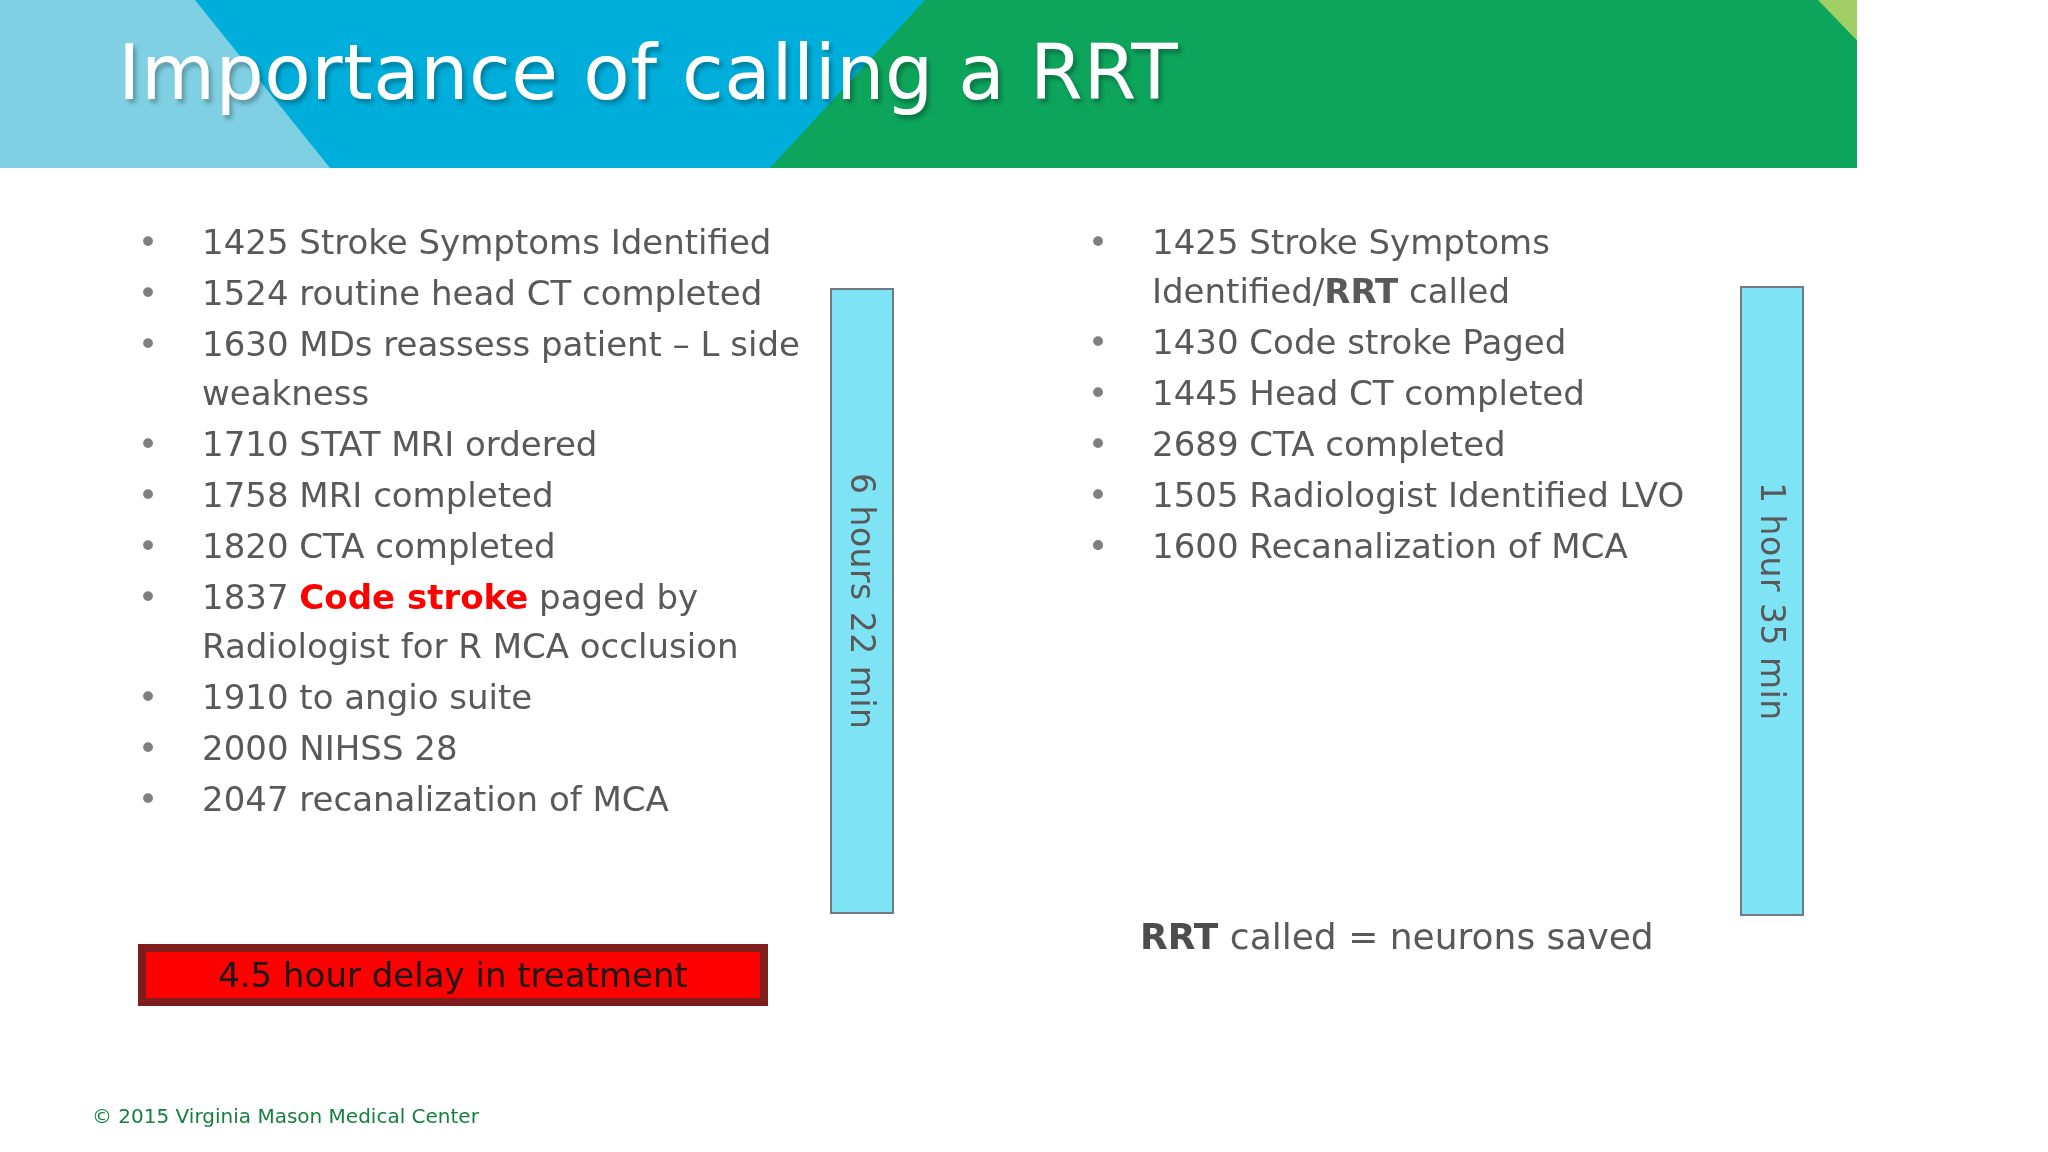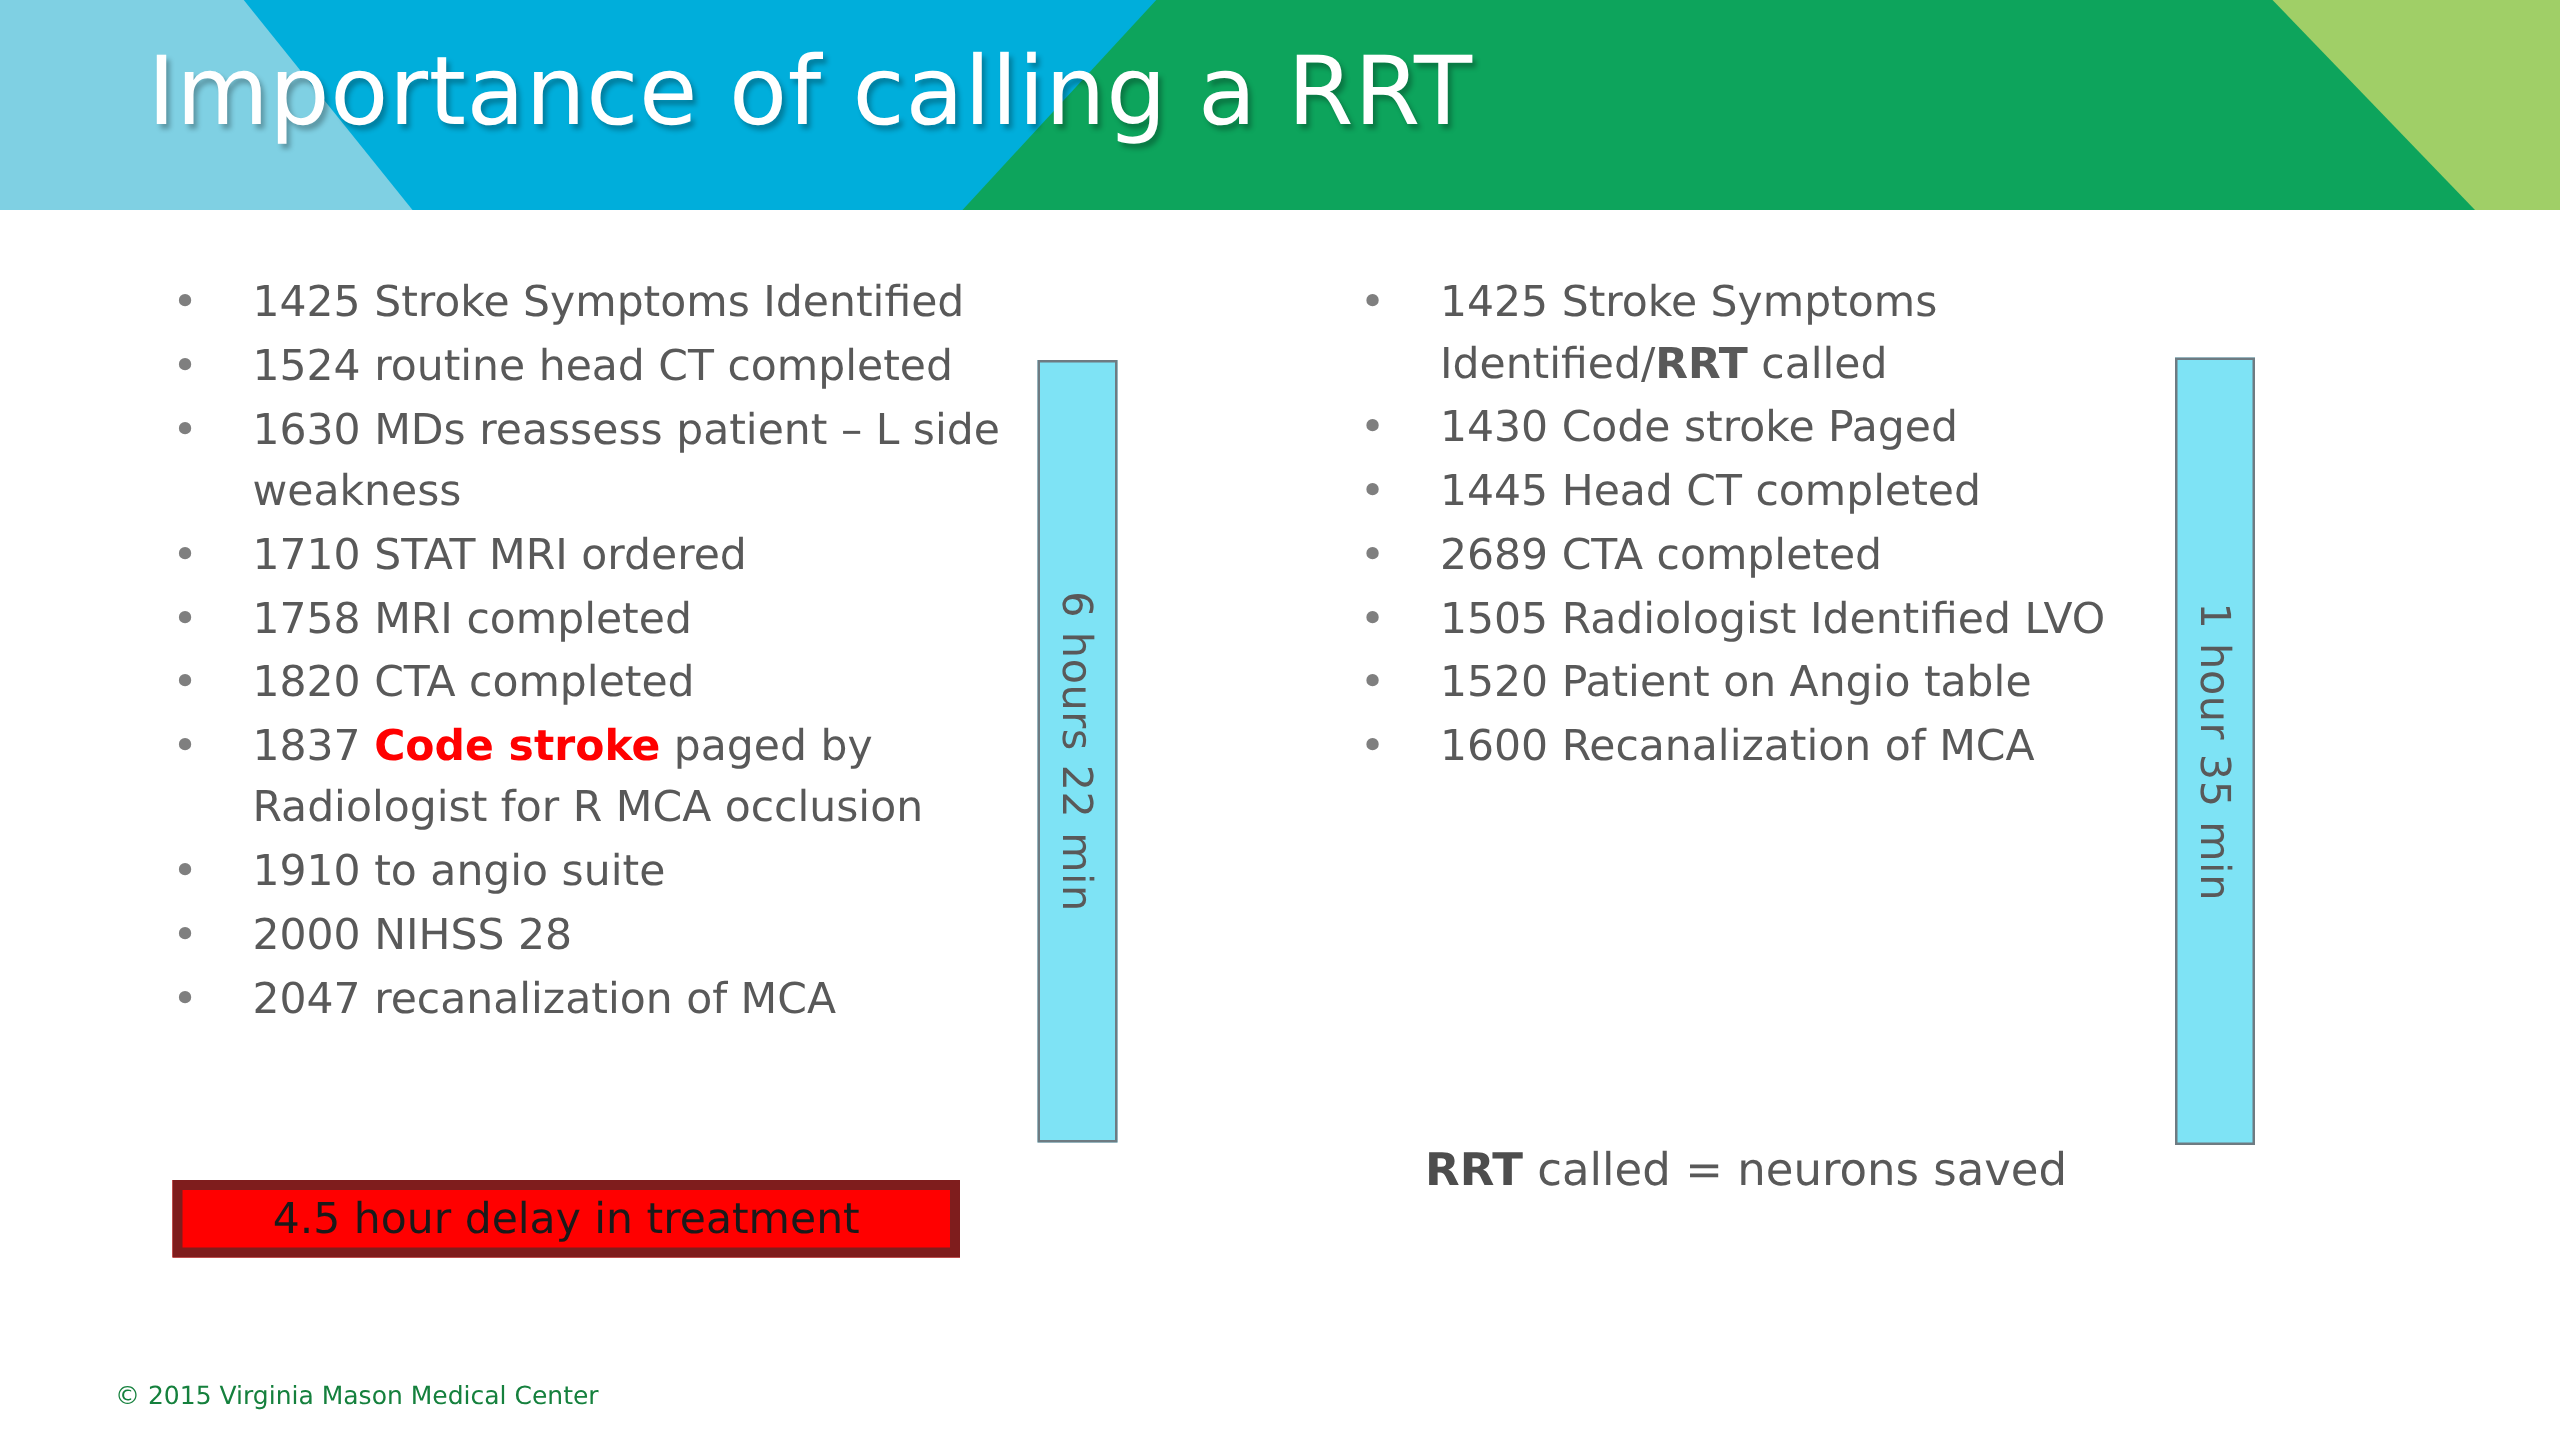--- a/index.html
+++ b/index.html
@@ -12,21 +12,21 @@
     height: 1152px;
     position: relative;
     overflow: hidden;
     font-family: "DejaVu Sans", "Liberation Sans", sans-serif;
   }
 
   
   .header {
     position: absolute;
     left: 0; top: 0;
-    width: 2048px;
+    width: 1857px;
     height: 168px;
     overflow: hidden;
   }
   .header svg {
     display: block;
     width: 2048px;
     height: 168px;
   }
   .slide-title {
     position: absolute;
@@ -189,21 +189,21 @@
     <span>4.5 hour delay in treatment</span>
   </div>
 
   <div class="col col-right">
     <ul class="timeline right-list" id="right-list">
         <li><span class="bullet">•</span><span class="txt"><span>1425 Stroke Symptoms Identified/</span><b>RRT</b><span> called</span></span></li>
         <li><span class="bullet">•</span><span class="txt"><span>1430 Code stroke Paged</span></span></li>
         <li><span class="bullet">•</span><span class="txt"><span>1445 Head CT completed</span></span></li>
         <li><span class="bullet">•</span><span class="txt"><span>2689 CTA completed</span></span></li>
         <li><span class="bullet">•</span><span class="txt"><span>1505 Radiologist Identified LVO</span></span></li>
-        <li><span class="bullet">•</span><span class="txt"><span>1520 Patient on Angio table</span></span></li>
+        <li><span class="bullet">•</span></li>
         <li><span class="bullet">•</span><span class="txt"><span>1600 Recanalization of MCA</span></span></li>
       </ul>
   </div>
 
   <div class="vbar vbar-right">
     <span class="vlabel">1 hour 35 min</span>
   </div>
 
   <div class="rrt-summary">
     <b>RRT</b><span> called = neurons saved</span>

